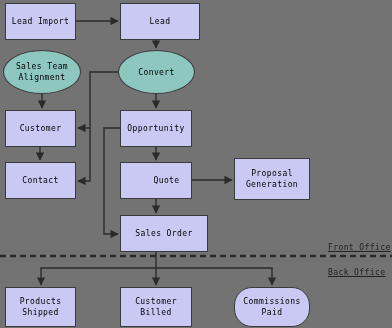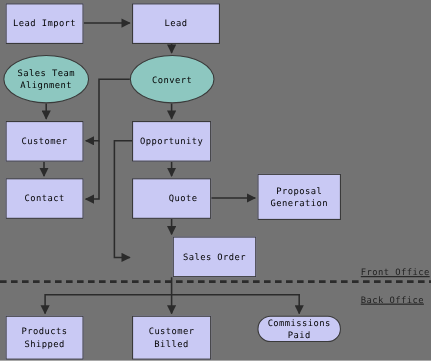--- a/index.html
+++ b/index.html
@@ -115,32 +115,32 @@
   <div class="node box" style="left:5px;top:162px;width:71px;height:37px;">
       <span class="node-label">Contact</span>
     </div>
   <div class="node box" style="left:120px;top:162px;width:72px;height:37px;padding-left:21px;">
       <span class="node-label">Quote</span>
     </div>
   <div class="node box" style="left:234px;top:158px;width:76px;height:42px;">
       <span class="node-label">Proposal
 Generation</span>
     </div>
-  <div class="node box" style="left:120px;top:215px;width:76px;height:37px;margin-left:37px;">
+  <div class="node box" style="left:120px;top:215px;width:88px;height:37px;">
       <span class="node-label">Sales Order</span>
     </div>
   <div class="node box" style="left:5px;top:287px;width:71px;height:40px;">
       <span class="node-label">Products
 Shipped</span>
     </div>
   <div class="node box" style="left:120px;top:287px;width:72px;height:40px;">
       <span class="node-label">Customer
 Billed</span>
     </div>
-  <div class="node box" style="left:234px;top:287px;width:76px;height:24px;border-radius:18px;">
+  <div class="node box" style="left:234px;top:287px;width:76px;height:40px;border-radius:18px;">
       <span class="node-label">Commissions
 Paid</span>
     </div>
 
   <div class="swim-label" style="left:328px;top:243px;">Front Office</div>
   <div class="swim-label" style="left:328px;top:268px;">Back Office</div>
 
 </div>
 
 </body></html>

